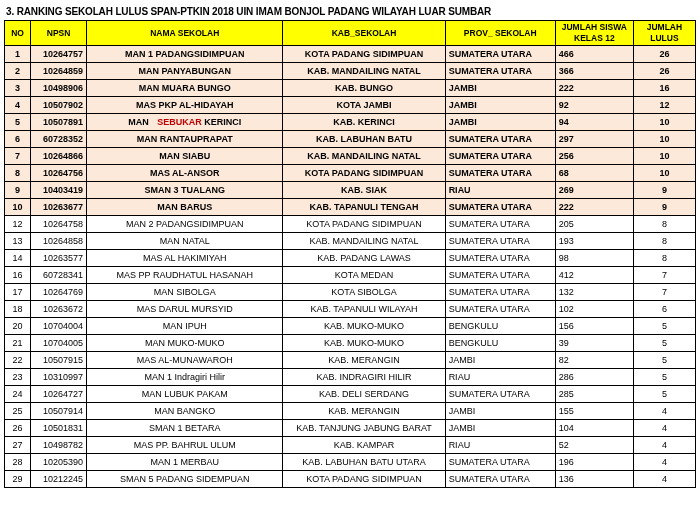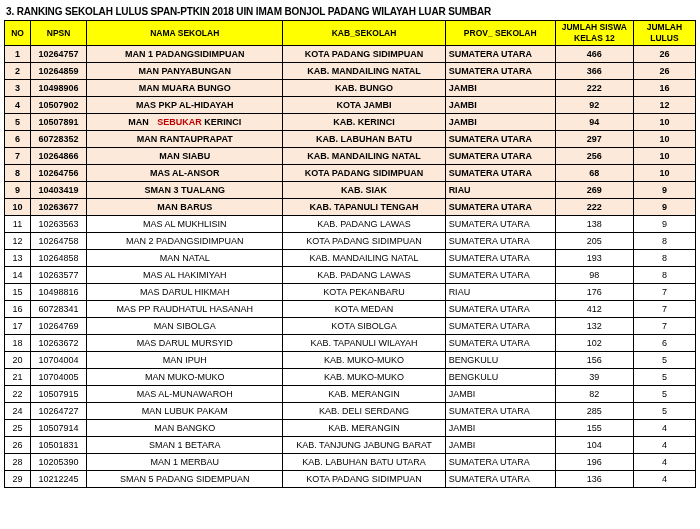--- a/index.html
+++ b/index.html
@@ -55,25 +55,25 @@
   }
   col.c-no      { width: 26px; }
   col.c-npsn    { width: 56px; }
   col.c-nama    { width: 196px; }
   col.c-kab     { width: 162px; }
   col.c-prov    { width: 110px; }
   col.c-siswa   { width: 78px; }
   col.c-lulus   { width: 62px; }
 
   td.no    { text-align: center; }
-  td.npsn  { text-align: center; padding-left: 4px; }
+  td.npsn  { text-align: right; padding-left: 4px; }
   td.nama  { text-align: center; }
   td.kab   { text-align: center; }
   td.prov  { text-align: left; margin-left: 31px; }
-  td.siswa { text-align: center; padding-left: 5px; }
+  td.siswa { text-align: left; padding-left: 5px; }
   td.lulus { text-align: center; }
 
   tr.hl td {
     background: #fde9d9;
     font-weight: bold;
   }
   tr.hl td.nama .redmark {
     color: #c00000;
     margin-left: 6px;
   }
@@ -201,29 +201,20 @@
         <tr class="hl">
           <td class="no">10</td>
           <td class="npsn">10263677</td>
           <td class="nama">MAN BARUS</td>
           <td class="kab">KAB. TAPANULI TENGAH</td>
           <td class="prov">SUMATERA UTARA</td>
           <td class="siswa">222</td>
           <td class="lulus">9</td>
         </tr>
         <tr class="plain">
-          <td class="no">11</td>
-          <td class="npsn">10263563</td>
-          <td class="nama">MAS AL MUKHLISIN</td>
-          <td class="kab">KAB. PADANG LAWAS</td>
-          <td class="prov">SUMATERA UTARA</td>
-          <td class="siswa">138</td>
-          <td class="lulus">9</td>
-        </tr>
-        <tr class="plain">
           <td class="no">12</td>
           <td class="npsn">10264758</td>
           <td class="nama">MAN 2 PADANGSIDIMPUAN</td>
           <td class="kab">KOTA PADANG SIDIMPUAN</td>
           <td class="prov">SUMATERA UTARA</td>
           <td class="siswa">205</td>
           <td class="lulus">8</td>
         </tr>
         <tr class="plain">
           <td class="no">13</td>
@@ -235,29 +226,20 @@
           <td class="lulus">8</td>
         </tr>
         <tr class="plain">
           <td class="no">14</td>
           <td class="npsn">10263577</td>
           <td class="nama">MAS AL HAKIMIYAH</td>
           <td class="kab">KAB. PADANG LAWAS</td>
           <td class="prov">SUMATERA UTARA</td>
           <td class="siswa">98</td>
           <td class="lulus">8</td>
-        </tr>
-        <tr class="plain">
-          <td class="no">15</td>
-          <td class="npsn">10498816</td>
-          <td class="nama">MAS DARUL HIKMAH</td>
-          <td class="kab">KOTA PEKANBARU</td>
-          <td class="prov">RIAU</td>
-          <td class="siswa">176</td>
-          <td class="lulus">7</td>
         </tr>
         <tr class="plain">
           <td class="no">16</td>
           <td class="npsn">60728341</td>
           <td class="nama">MAS PP RAUDHATUL HASANAH</td>
           <td class="kab">KOTA MEDAN</td>
           <td class="prov">SUMATERA UTARA</td>
           <td class="siswa">412</td>
           <td class="lulus">7</td>
         </tr>
@@ -300,20 +282,29 @@
         <tr class="plain">
           <td class="no">22</td>
           <td class="npsn">10507915</td>
           <td class="nama">MAS AL-MUNAWAROH</td>
           <td class="kab">KAB. MERANGIN</td>
           <td class="prov">JAMBI</td>
           <td class="siswa">82</td>
           <td class="lulus">5</td>
         </tr>
         <tr class="plain">
+          <td class="no">23</td>
+          <td class="npsn">10310997</td>
+          <td class="nama">MAN 1 Indragiri Hilir</td>
+          <td class="kab">KAB. INDRAGIRI HILIR</td>
+          <td class="prov">RIAU</td>
+          <td class="siswa">286</td>
+          <td class="lulus">5</td>
+        </tr>
+        <tr class="plain">
           <td class="no">24</td>
           <td class="npsn">10264727</td>
           <td class="nama">MAN LUBUK PAKAM</td>
           <td class="kab">KAB. DELI SERDANG</td>
           <td class="prov">SUMATERA UTARA</td>
           <td class="siswa">285</td>
           <td class="lulus">5</td>
         </tr>
         <tr class="plain">
           <td class="no">25</td>
@@ -327,20 +318,29 @@
         <tr class="plain">
           <td class="no">26</td>
           <td class="npsn">10501831</td>
           <td class="nama">SMAN 1 BETARA</td>
           <td class="kab">KAB. TANJUNG JABUNG BARAT</td>
           <td class="prov">JAMBI</td>
           <td class="siswa">104</td>
           <td class="lulus">4</td>
         </tr>
         <tr class="plain">
+          <td class="no">27</td>
+          <td class="npsn">10498782</td>
+          <td class="nama">MAS PP. BAHRUL ULUM</td>
+          <td class="kab">KAB. KAMPAR</td>
+          <td class="prov">RIAU</td>
+          <td class="siswa">52</td>
+          <td class="lulus">4</td>
+        </tr>
+        <tr class="plain">
           <td class="no">28</td>
           <td class="npsn">10205390</td>
           <td class="nama">MAN 1 MERBAU</td>
           <td class="kab">KAB. LABUHAN BATU UTARA</td>
           <td class="prov">SUMATERA UTARA</td>
           <td class="siswa">196</td>
           <td class="lulus">4</td>
         </tr>
         <tr class="plain">
           <td class="no">29</td>

